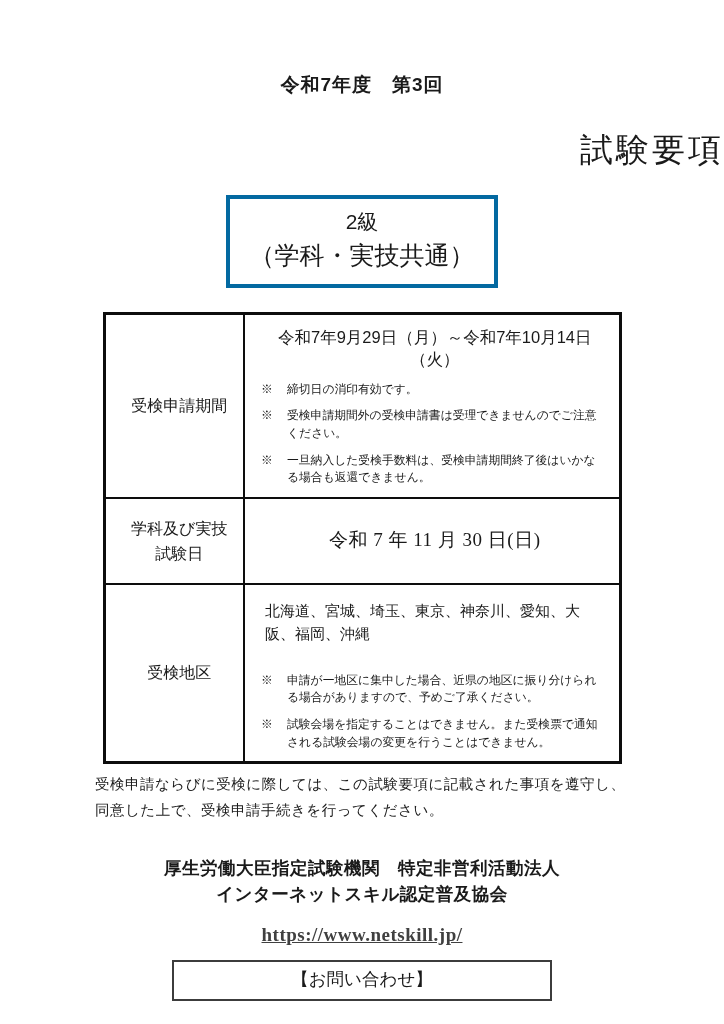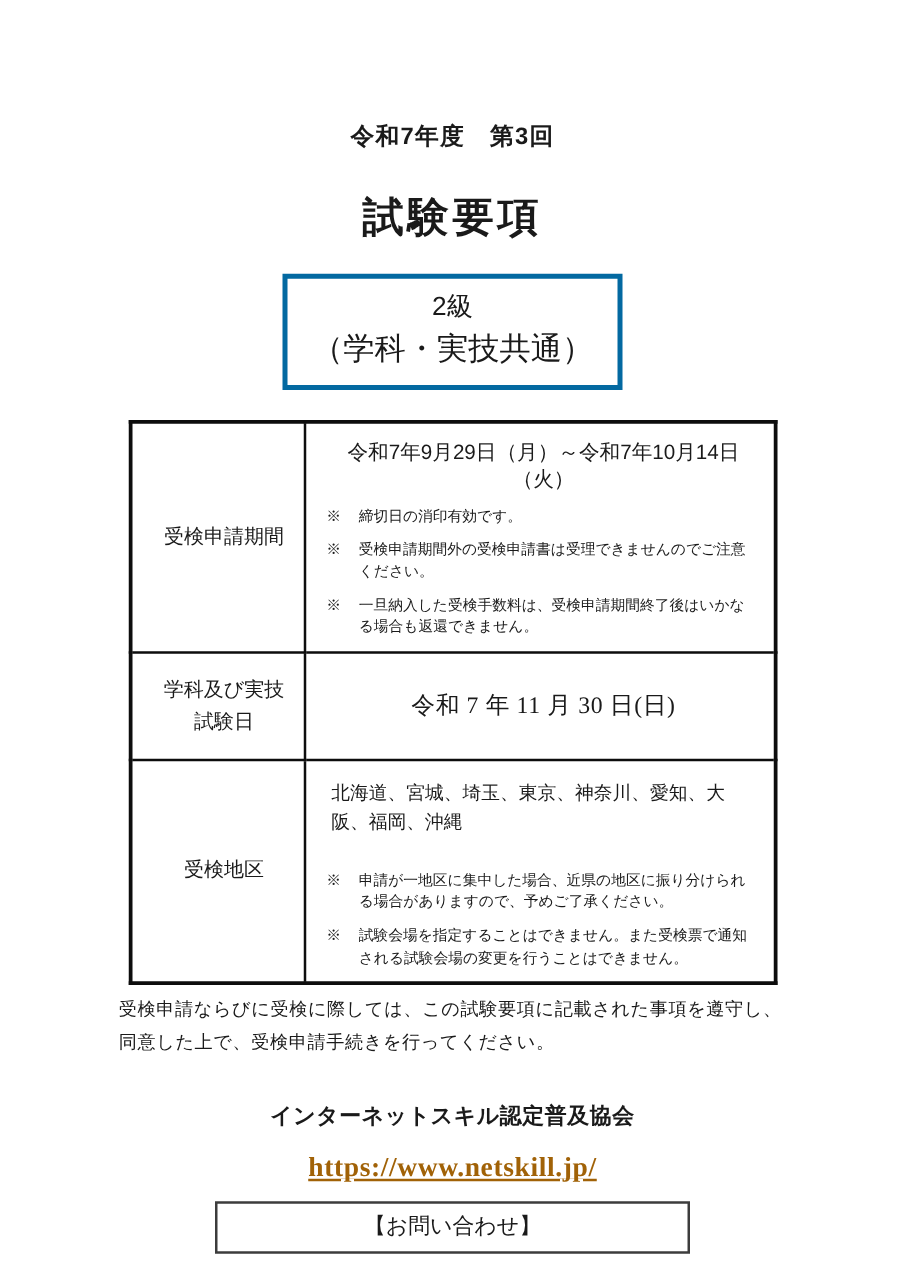--- a/index.html
+++ b/index.html
@@ -6,24 +6,24 @@
   html, body { background: #ffffff; }
   body {
     width: 724px; height: 1024px;
     font-family: "Liberation Sans", sans-serif;
     color: #1a1a1a;
     overflow: hidden;
   }
   .page { width: 724px; height: 1024px; padding-top: 72px; }
 
   
-  .titles { text-align: center; margin-top: 24px; }
+  .titles { text-align: center; }
   .fiscal-round { font-size: 19px; font-weight: bold; letter-spacing: 1px; }
   .exam-name   { font-size: 27px; font-weight: bold; margin-top: 22px; letter-spacing: 1px; }
-  .doc-title   { font-size: 33px; font-weight: bold; margin-top: 30px; letter-spacing: 3px; }
+  .doc-title   { font-size: 33px; font-weight: normal; margin-top: 30px; letter-spacing: 3px; text-align: right; }
 
   
   .level-box {
     width: 272px; margin: 22px auto 0;
     border: 4px solid #0369a1;
     text-align: center; padding: 8px 4px 10px;
   }
   .level-box .grade { font-size: 21px; line-height: 1.45; }
   .level-box .scope { font-size: 25px; line-height: 1.45; }
 
@@ -77,22 +77,22 @@
     font-size: 14.5px; line-height: 1.75;
     letter-spacing: 0.5px;
   }
 
   
   .org { text-align: center; margin-top: 32px; }
   .org-line { font-size: 17.5px; font-weight: bold; line-height: 1.5; letter-spacing: 0.5px; }
   .url-wrap { text-align: center; margin-top: 16px; }
   .url-link {
     font-family: "Liberation Serif", serif;
-    font-size: 22px; font-weight: bold;
-    color: #a16207; text-decoration: underline;
+    font-size: 19px; font-weight: bold;
+    color: #404040; text-decoration: underline;
     letter-spacing: 0.5px;
   }
 
   
   .contact-box {
     width: 380px; margin: 14px auto 0;
     border: 2px solid #3c3c3c;
     text-align: center; padding: 4px 0 7px;
     font-family: "Liberation Serif", serif;
   }
@@ -157,20 +157,21 @@
           </div>
         </div>
       </td>
     </tr>
   </tbody>
     </table>
 
   <p class="notice">受検申請ならびに受検に際しては、この試験要項に記載された事項を遵守し、同意した上で、受検申請手続きを行ってください。</p>
 
   <div class="org">
+    <div class="org-line">厚生労働大臣指定試験機関　特定非営利活動法人</div>
     <div class="org-line">インターネットスキル認定普及協会</div>
   </div>
 
   <div class="url-wrap">
     <a class="url-link" href="#">https://www.netskill.jp/</a>
   </div>
 
   <div class="contact-box">
     <div class="contact-heading">【お問い合わせ】</div>
 

